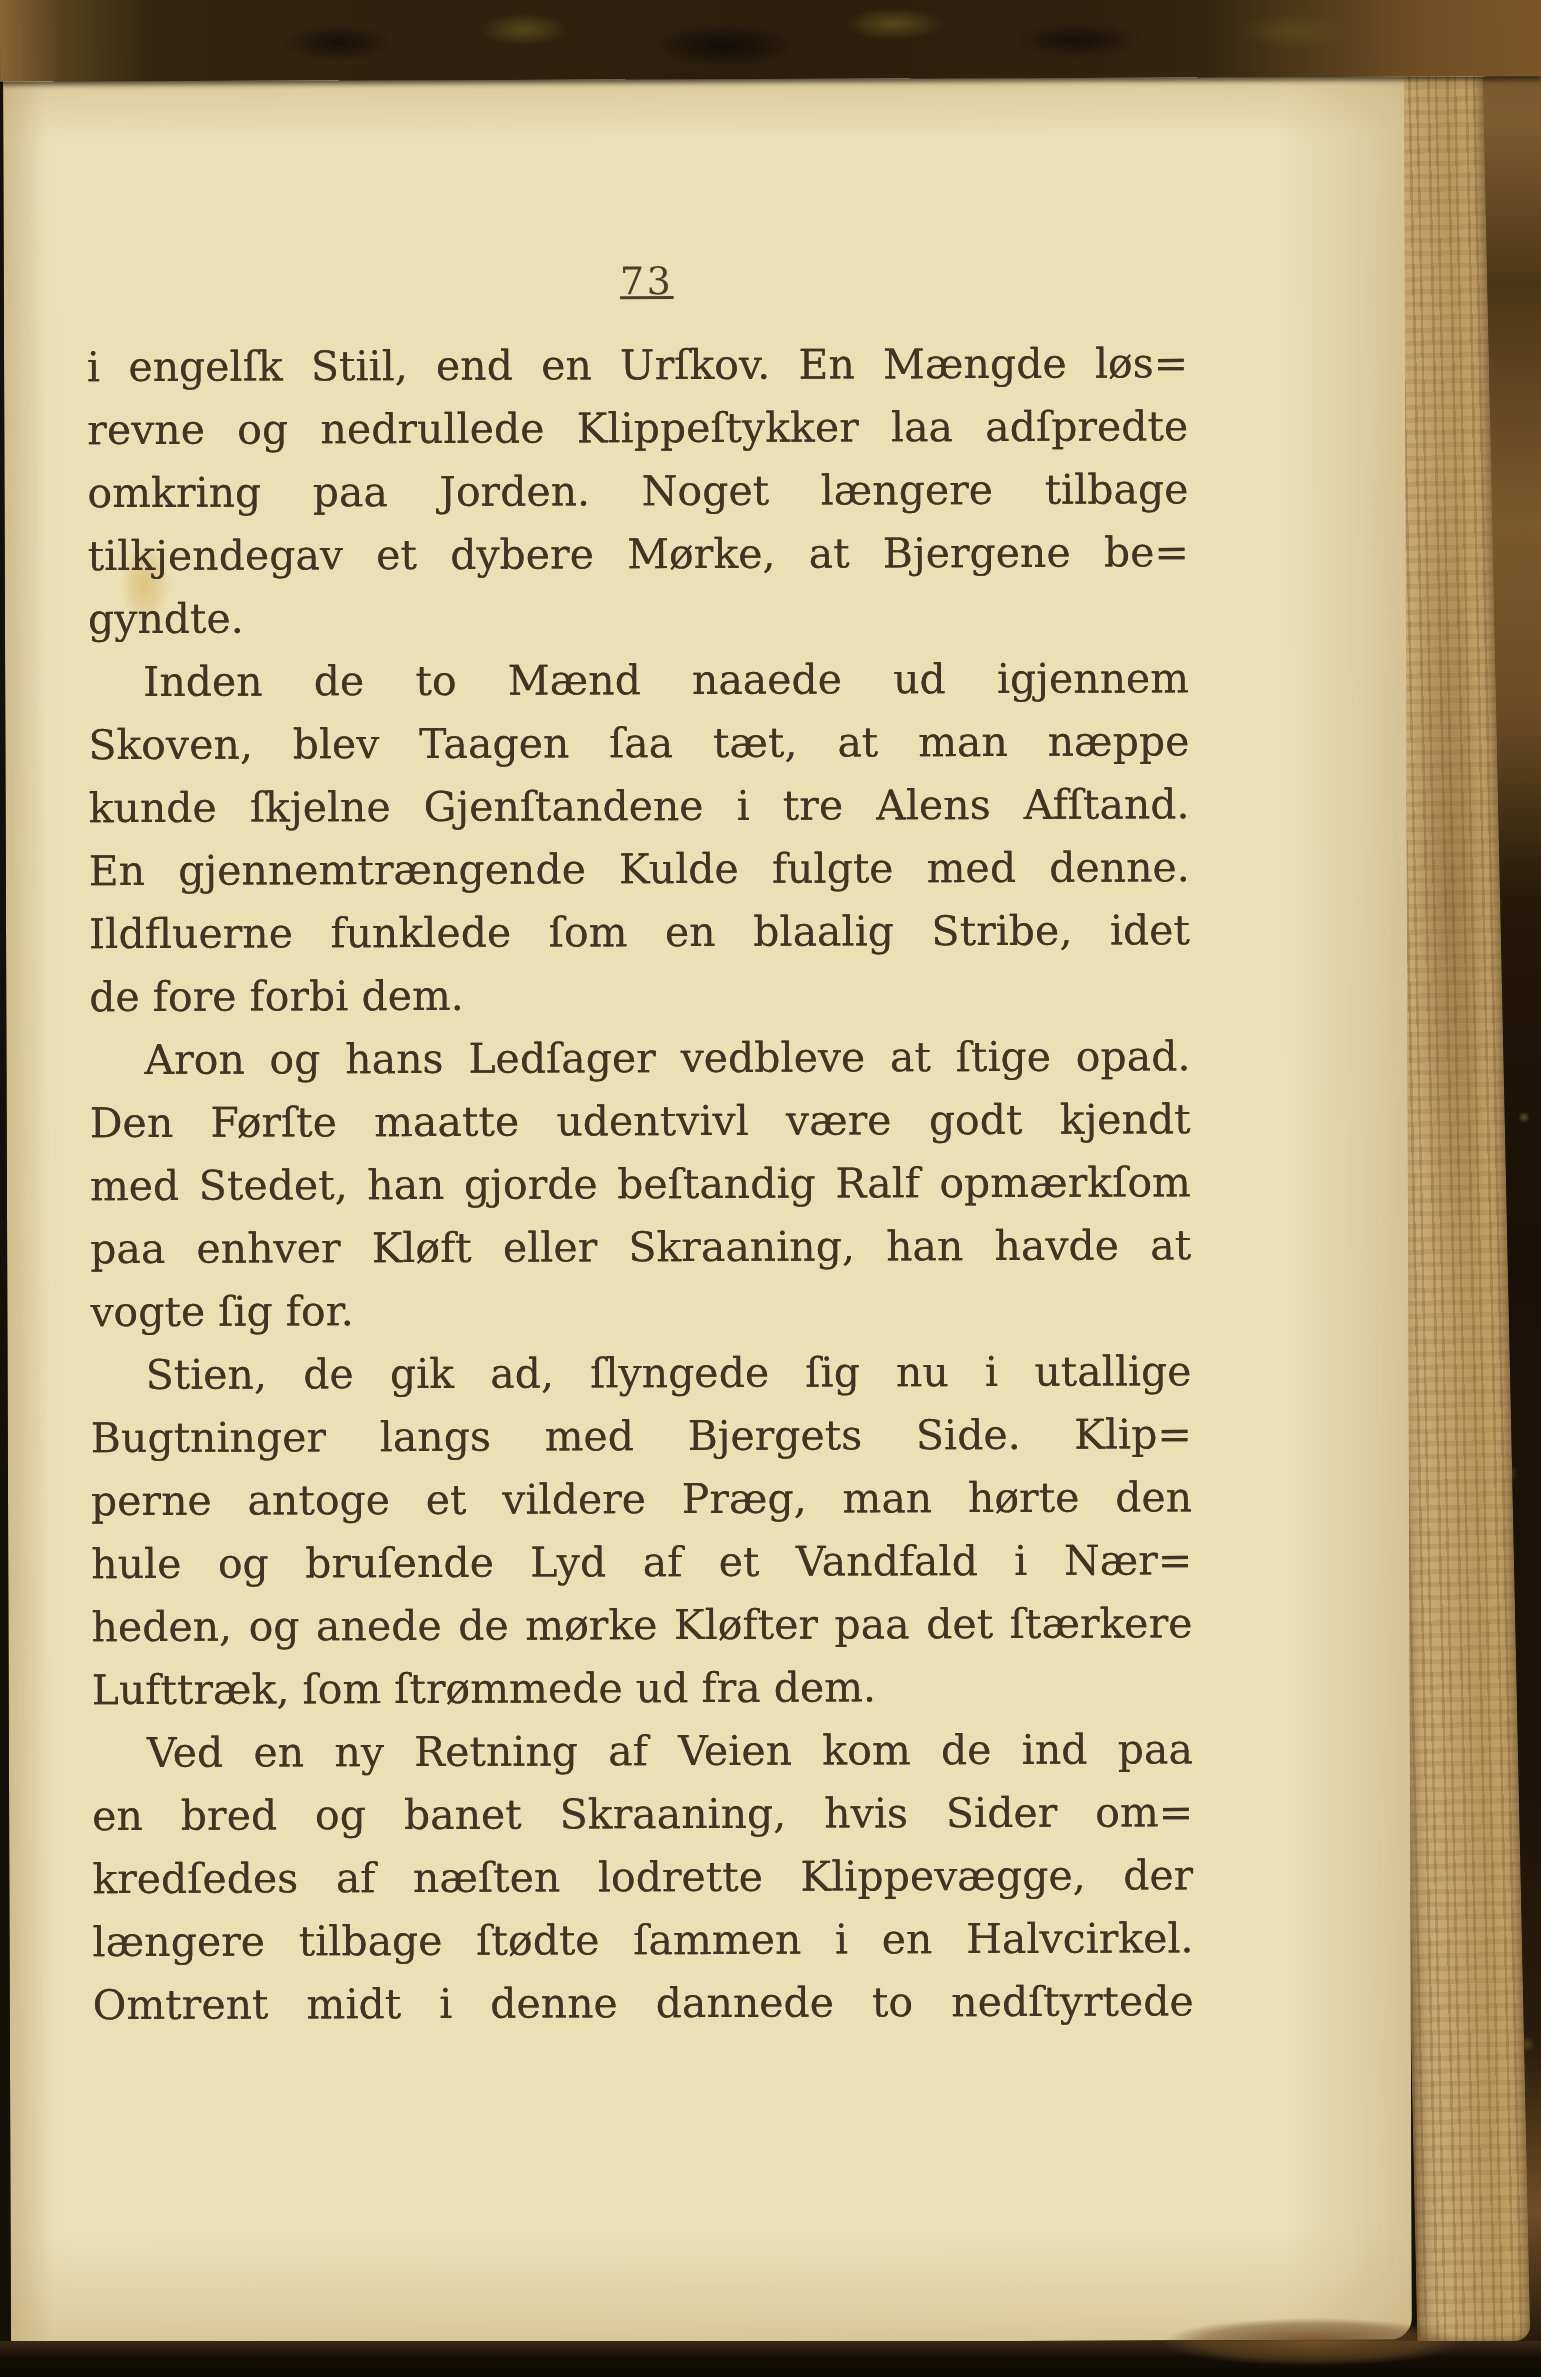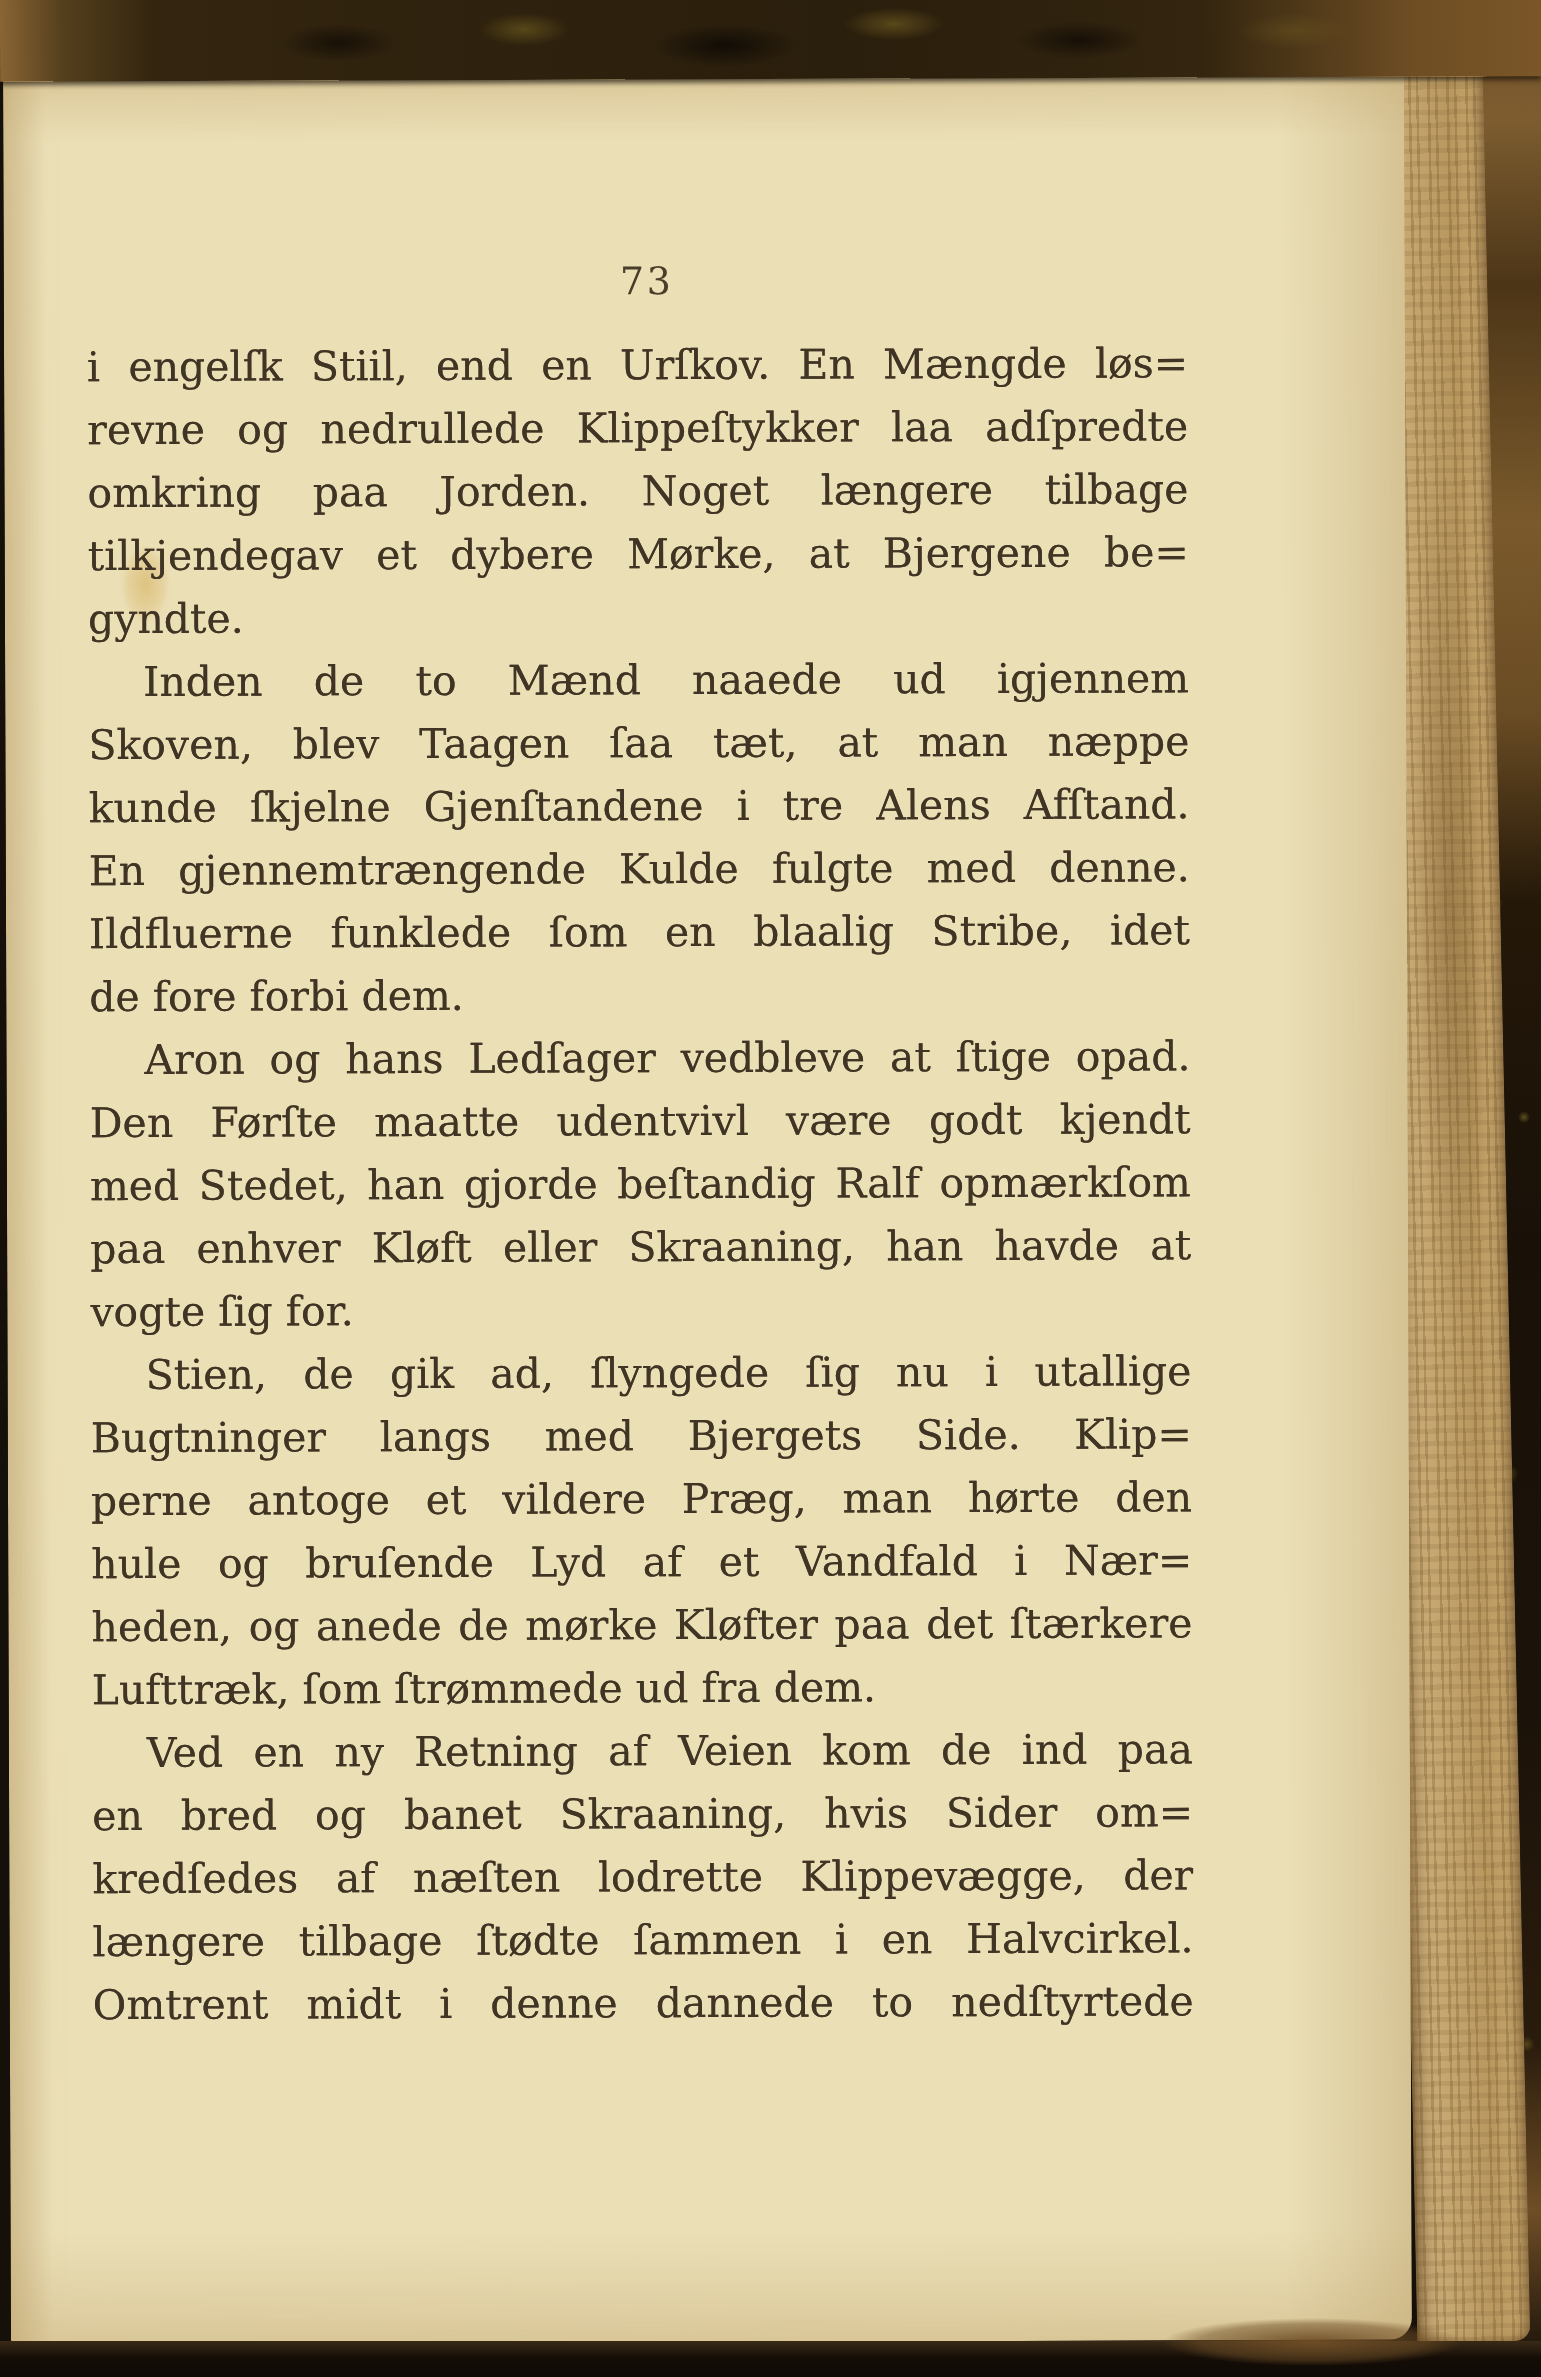--- a/index.html
+++ b/index.html
@@ -66,21 +66,21 @@
   .stain{
     position:absolute;left:109px;top:459px;width:63px;height:101px;
     background:radial-gradient(closest-side, rgba(202,152,48,.40), rgba(202,152,48,.16) 58%, rgba(202,152,48,0) 78%);
     filter:blur(1.7px);
     border-radius:50%;
   }
 
   .page-number{
     position:absolute;left:592px;top:186px;width:102px;
     text-align:center;
-    font-size:38px;color:#4a3e2a;letter-spacing:2.6px;
+    font-size:38px;color:#4a3e2a;letter-spacing:2.6px;text-decoration:underline;
   }
 
   .text-block{
     position:absolute;left:83px;top:261px;width:1101px;
     color:#403524;
     font-size:41px;line-height:63px;
     text-shadow:0 0 0.5px rgba(64,53,36,.8);
   }
   .line{
     height:63px;white-space:nowrap;

